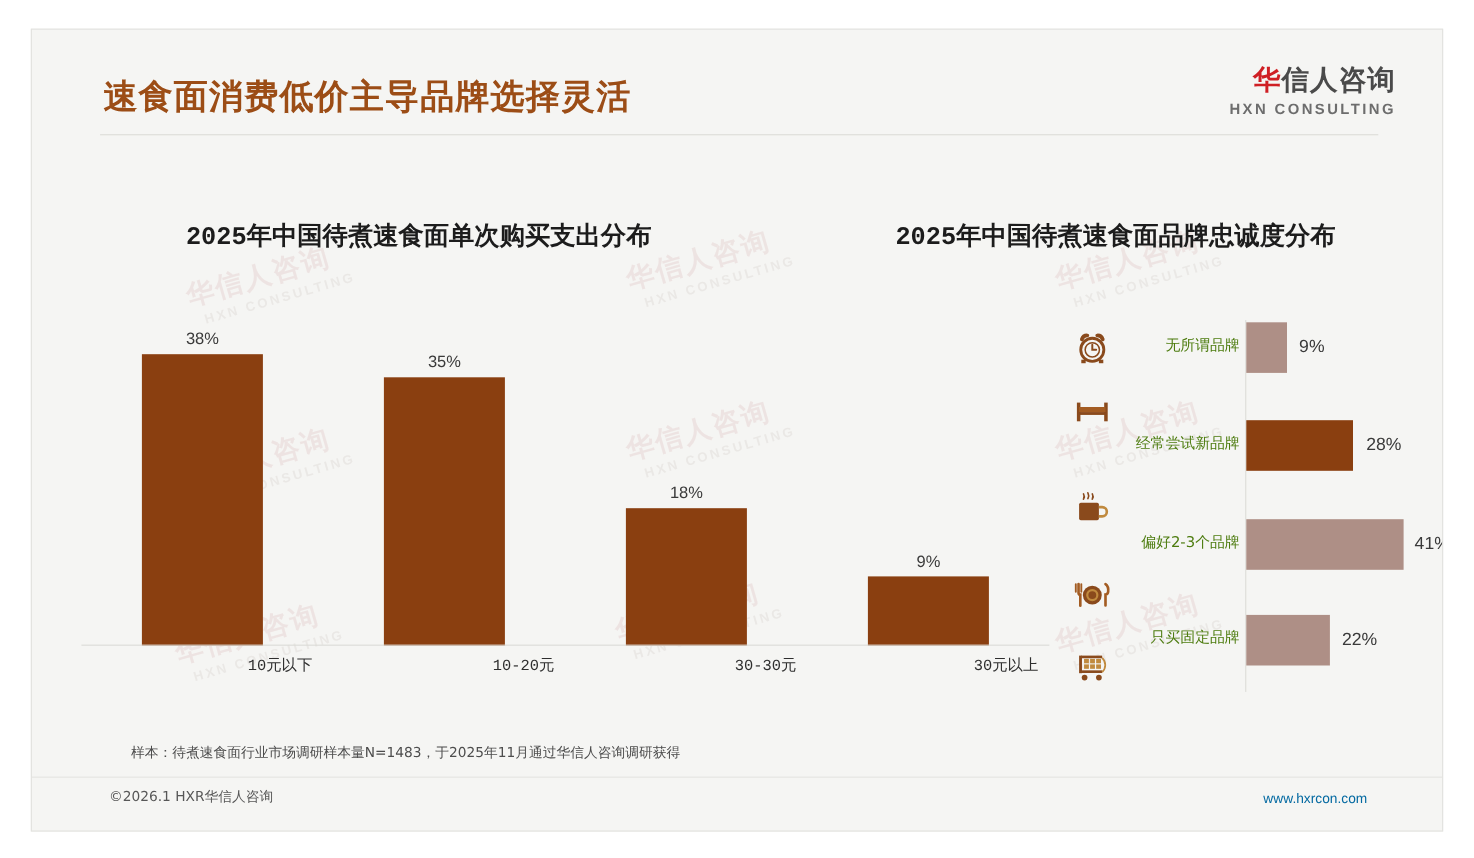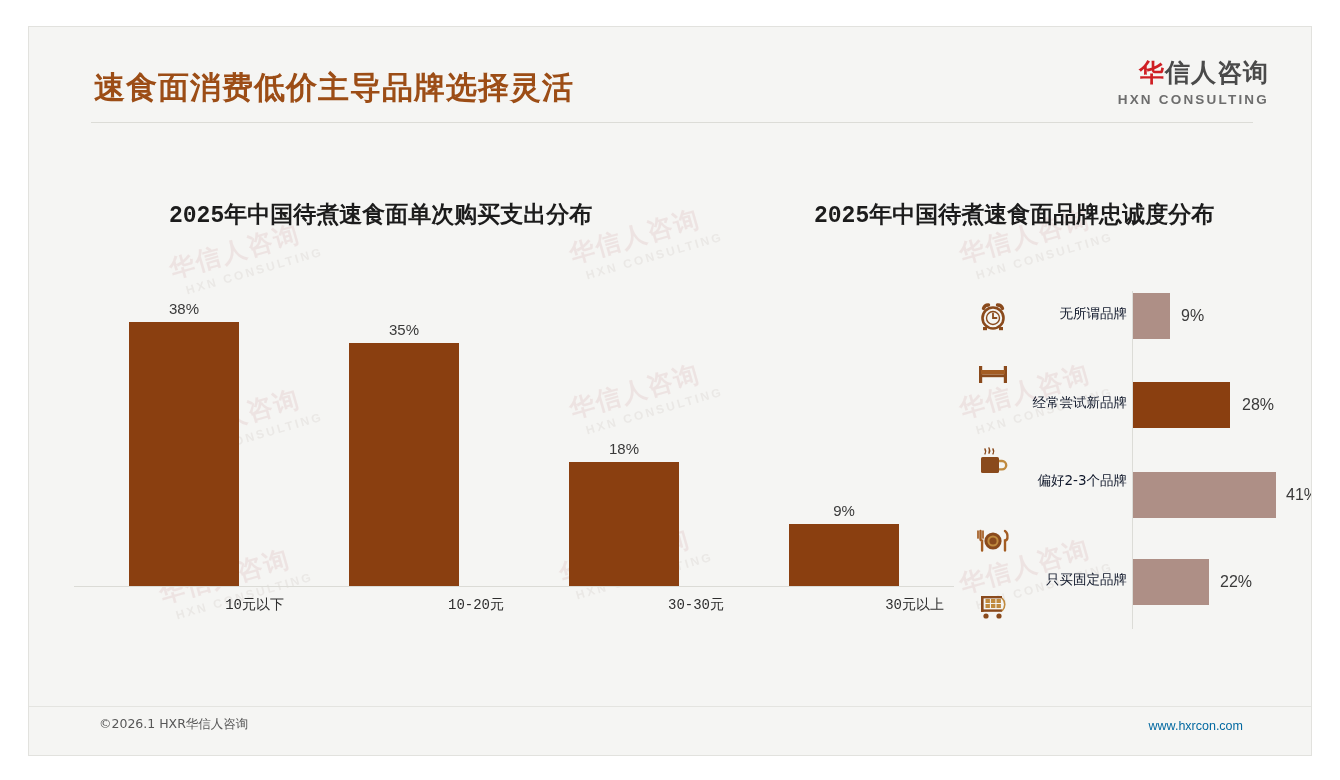--- a/index.html
+++ b/index.html
@@ -190,21 +190,21 @@
     align-items: center;
     justify-content: center;
   }
   .h-icon svg { display: block; }
   .h-name {
     position: absolute;
     left: 58px;
     width: 110px;
     text-align: right;
     font-size: 13.5px;
-    color: #0f172a;
+    color: #4d7c0f;
     font-family: "DejaVu Sans", "Liberation Sans", sans-serif;
     white-space: nowrap;
   }
   .h-bar {
     position: absolute;
     left: 174px;
     height: 46px;
   }
   .h-val {
     position: absolute;
@@ -368,21 +368,21 @@
       <div class="h-row" style="top:177px">
         <div class="h-icon" style="top:-20px">
           <svg width="34" height="34" viewBox="0 0 34 34">
             <path d="M9 4 q1.4 2.4 0 4.8" stroke="#8a4a1c" stroke-width="1.5" fill="none" stroke-linecap="round"></path>
             <path d="M13 3 q1.4 2.6 0 5.2" stroke="#8a4a1c" stroke-width="1.5" fill="none" stroke-linecap="round"></path>
             <path d="M17 4 q1.4 2.4 0 4.8" stroke="#8a4a1c" stroke-width="1.5" fill="none" stroke-linecap="round"></path>
             <rect x="5" y="12" width="18" height="16" rx="1.6" fill="#8a4a1c"></rect>
             <path d="M23 16 h3 a4.2 4.2 0 0 1 0 8.4 h-3" fill="none" stroke="#c08a3e" stroke-width="2.4"></path>
           </svg>
         </div>
-        <div class="h-name" style="top:10px">偏好2-3个品牌</div>
+        <div class="h-name" style="top:22px">偏好2-3个品牌</div>
         <div class="h-bar" style="width:143px; background:#ae8f86; top:10px"></div>
         <div class="h-val" style="left:327px; top:24px">41%</div>
       </div>
 
       <div class="h-row" style="top:264px">
         <div class="h-icon" style="top:-28px">
           <svg width="38" height="26" viewBox="0 0 38 26">
             <circle cx="19" cy="13" r="8.6" fill="#8a4a1c"></circle>
             <circle cx="19" cy="13" r="5.6" fill="#c08a3e"></circle>
             <circle cx="19" cy="13" r="3.6" fill="#8a4a1c"></circle>
@@ -410,17 +410,18 @@
           <rect x="20.5" y="15" width="4.4" height="4" fill="#c08a3e"></rect>
           <path d="M26 9 a9 9 0 0 1 0 13" stroke="#c08a3e" stroke-width="1.6" fill="none"></path>
           <circle cx="10" cy="27" r="2.6" fill="#8a4a1c"></circle>
           <circle cx="23" cy="27" r="2.6" fill="#8a4a1c"></circle>
         </svg>
       </div>
 
     </div>
   </div>
 
+  <div class="source-note">样本：待煮速食面行业市场调研样本量N=1483，于2025年11月通过华信人咨询调研获得</div>
   <div class="footer-rule"></div>
   <div class="copyright">©2026.1 HXR华信人咨询</div>
   <div class="website">www.hxrcon.com</div>
 
 </div>
 
 </body></html>

